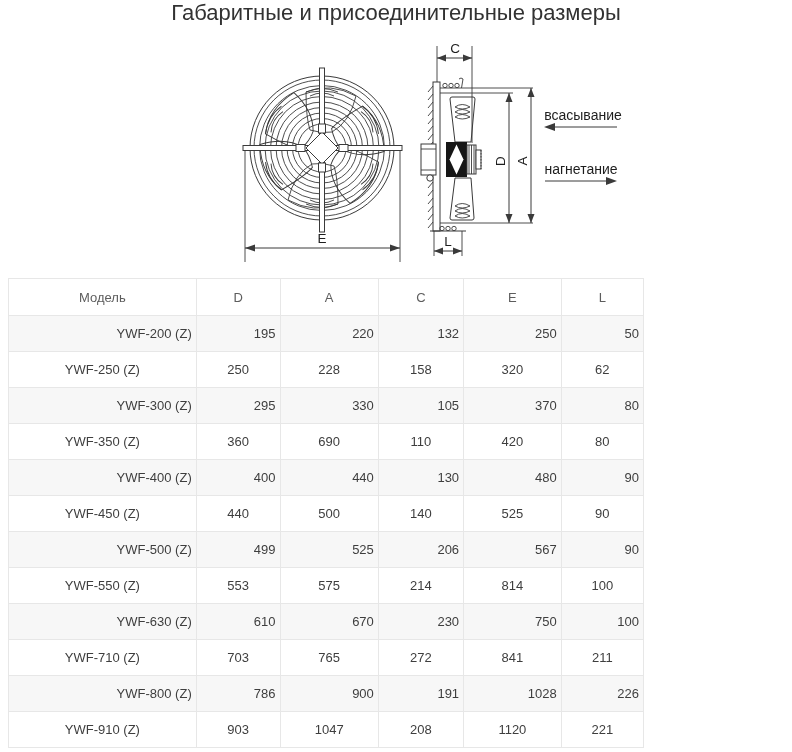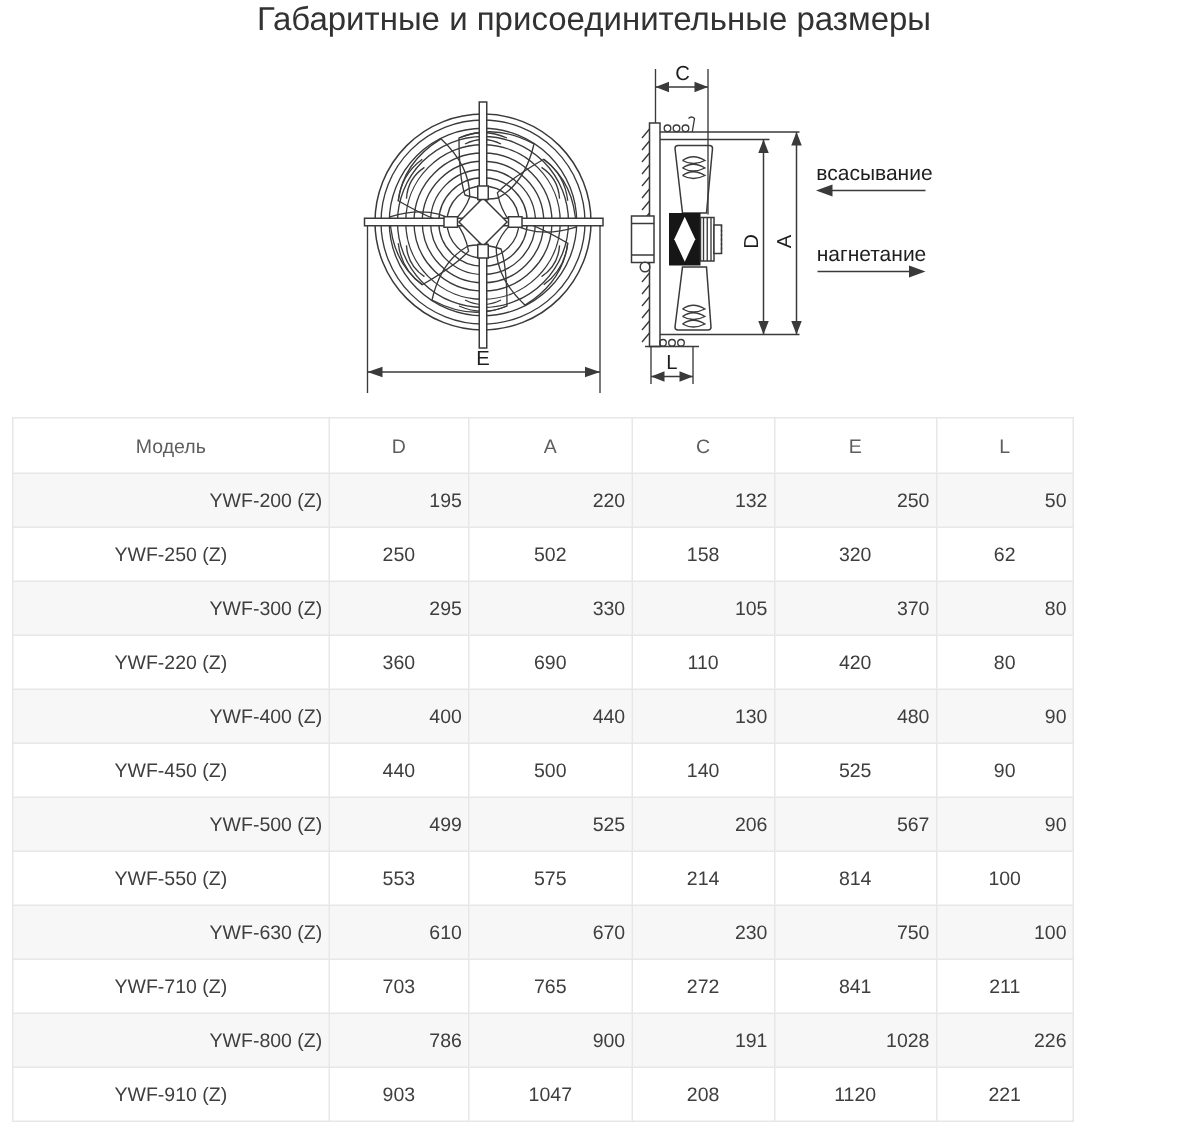--- a/index.html
+++ b/index.html
@@ -28,21 +28,21 @@
   .drawing-wrap{width:792px;height:235px;}
   svg{display:block;}
   .ln{stroke:var(--line);stroke-width:1;fill:none;}
   .thin{stroke:var(--line);stroke-width:0.9;fill:none;}
   .wfill{fill:#ffffff;stroke:var(--line);stroke-width:1;}
   .blk{fill:#161616;stroke:none;}
   .arr{fill:var(--line);stroke:none;}
   .dimtxt{font-family:"Liberation Sans",sans-serif;font-size:13.5px;fill:#1e1e1e;}
   .flowtxt{font-family:"Liberation Sans",sans-serif;font-size:14px;fill:#1e1e1e;}
   table.dims{
-    width:708px;
+    width:636px;
     margin:3px 8px 0 8px;
     border-collapse:collapse;
     font-size:13px;
   }
   table.dims th, table.dims td{
     border:1px solid var(--tbl-border);
     text-align:center;
     vertical-align:middle;
     font-weight:400;
     height:36px;
@@ -226,35 +226,35 @@
         <td>YWF-200 (Z)</td>
         <td>195</td>
         <td>220</td>
         <td>132</td>
         <td>250</td>
         <td>50</td>
       </tr>
       <tr>
         <td>YWF-250 (Z)</td>
         <td>250</td>
-        <td>502</td>
+        <td>228</td>
         <td>158</td>
         <td>320</td>
         <td>62</td>
       </tr>
       <tr class="alt">
         <td>YWF-300 (Z)</td>
         <td>295</td>
         <td>330</td>
         <td>105</td>
         <td>370</td>
         <td>80</td>
       </tr>
       <tr>
-        <td>YWF-220 (Z)</td>
+        <td>YWF-350 (Z)</td>
         <td>360</td>
         <td>690</td>
         <td>110</td>
         <td>420</td>
         <td>80</td>
       </tr>
       <tr class="alt">
         <td>YWF-400 (Z)</td>
         <td>400</td>
         <td>440</td>

